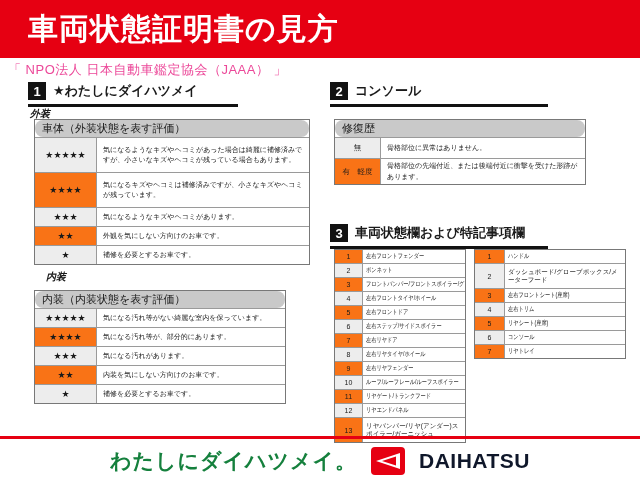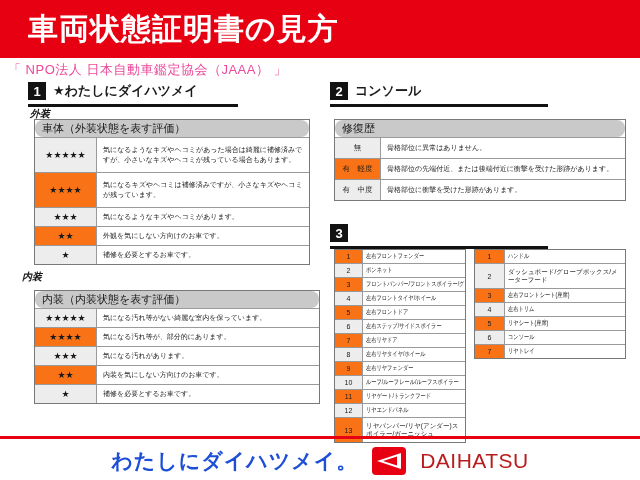--- a/index.html
+++ b/index.html
@@ -56,22 +56,22 @@
   .pl .ck{width:28px;}
   .pr .ck{width:30px;}
   .pn{flex:1;display:flex;align-items:center;padding:1px 3px;overflow:hidden;box-sizing:border-box;}
   .pn span{display:inline-block;white-space:nowrap;font-size:6.5px;
            transform:scaleX(0.8);transform-origin:0 50%;line-height:1.3;}
   .trow.wrap2 .pn span{white-space:normal;transform:none;}
   
   .rule{position:absolute;left:0;top:436px;width:640px;height:3px;background:#e60012;}
   .footer{position:absolute;left:0;top:444px;width:640px;height:34px;
           display:flex;align-items:center;justify-content:center;gap:14px;}
-  .slogan{font-size:21px;font-weight:bold;color:#1d4ed8;letter-spacing:1px;}
-  .brand{font-size:21px;font-weight:normal;color:#b91c1c;letter-spacing:0.5px;}
+  .slogan{font-size:21px;font-weight:bold;color:#15803d;letter-spacing:1px;}
+  .brand{font-size:21px;font-weight:bold;color:#0f172a;letter-spacing:0.5px;}
   .dmark{width:34px;height:28px;display:block;}
 </style>
 </head>
 <body>
 
 <div class="banner">
   <span class="ttl">車両状態証明書の見方</span>
 </div>
 <div class="subtitle">「 NPO法人 日本自動車鑑定協会（JAAA） 」</div>
 
@@ -99,23 +99,23 @@
   <div class="trow">
     <div class="ck g stars">★★</div>
     <div class="cd">外観を気にしない方向けのお車です。</div>
   </div>
   <div class="trow">
     <div class="ck l stars">★</div>
     <div class="cd">補修を必要とするお車です。</div>
   </div>
 </div>
 
-<div class="grp-label" style="left:22px;top:270px;">内装</div>
-
-<div class="tbl rate" style="left:34px;top:290px;width:286px;">
+<div class="grp-label" style="left:46px;top:270px;">内装</div>
+
+<div class="tbl rate" style="left:34px;top:290px;width:252px;">
   <div class="thead">内装（内装状態を表す評価）</div>
   <div class="trow">
     <div class="ck l stars">★★★★★</div>
     <div class="cd">気になる汚れ等がない綺麗な室内を保っています。</div>
   </div>
   <div class="trow">
     <div class="ck g stars">★★★★</div>
     <div class="cd">気になる汚れ等が、部分的にあります。</div>
   </div>
   <div class="trow">
@@ -130,38 +130,35 @@
     <div class="ck l stars">★</div>
     <div class="cd">補修を必要とするお車です。</div>
   </div>
 </div>
 
 <div class="sec-head" style="left:330px;top:82px;width:218px;">
   <span class="sec-num">2</span>
   <span class="sec-title">コンソール</span>
 </div>
 
-<div class="tbl repair" style="left:334px;top:119px;width:292px;">
+<div class="tbl repair" style="left:334px;top:119px;width:252px;">
   <div class="thead">修復歴</div>
   <div class="trow">
     <div class="ck l grade">無</div>
     <div class="cd">骨格部位に異常はありません。</div>
   </div>
   <div class="trow">
     <div class="ck g grade">有　軽度</div>
     <div class="cd">骨格部位の先端付近、または後端付近に衝撃を受けた形跡があります。</div>
   </div>
-  <div class="trow">
-    <div class="ck l grade">有　中度</div>
-    <div class="cd">骨格部位に衝撃を受けた形跡があります。</div>
-  </div>
 </div>
 
 <div class="sec-head" style="left:330px;top:224px;width:218px;">
   <span class="sec-num">3</span>
+  <span class="sec-title">車両状態欄および特記事項欄</span>
 </div>
 
 <div class="tbl parts pl" style="left:334px;top:249px;width:132px;">
   <div class="trow" style="border-top:none;">
     <div class="ck g">1</div>
     <div class="pn">
         <span>左右フロントフェンダー</span>
       </div>
   </div>
   <div class="trow">

